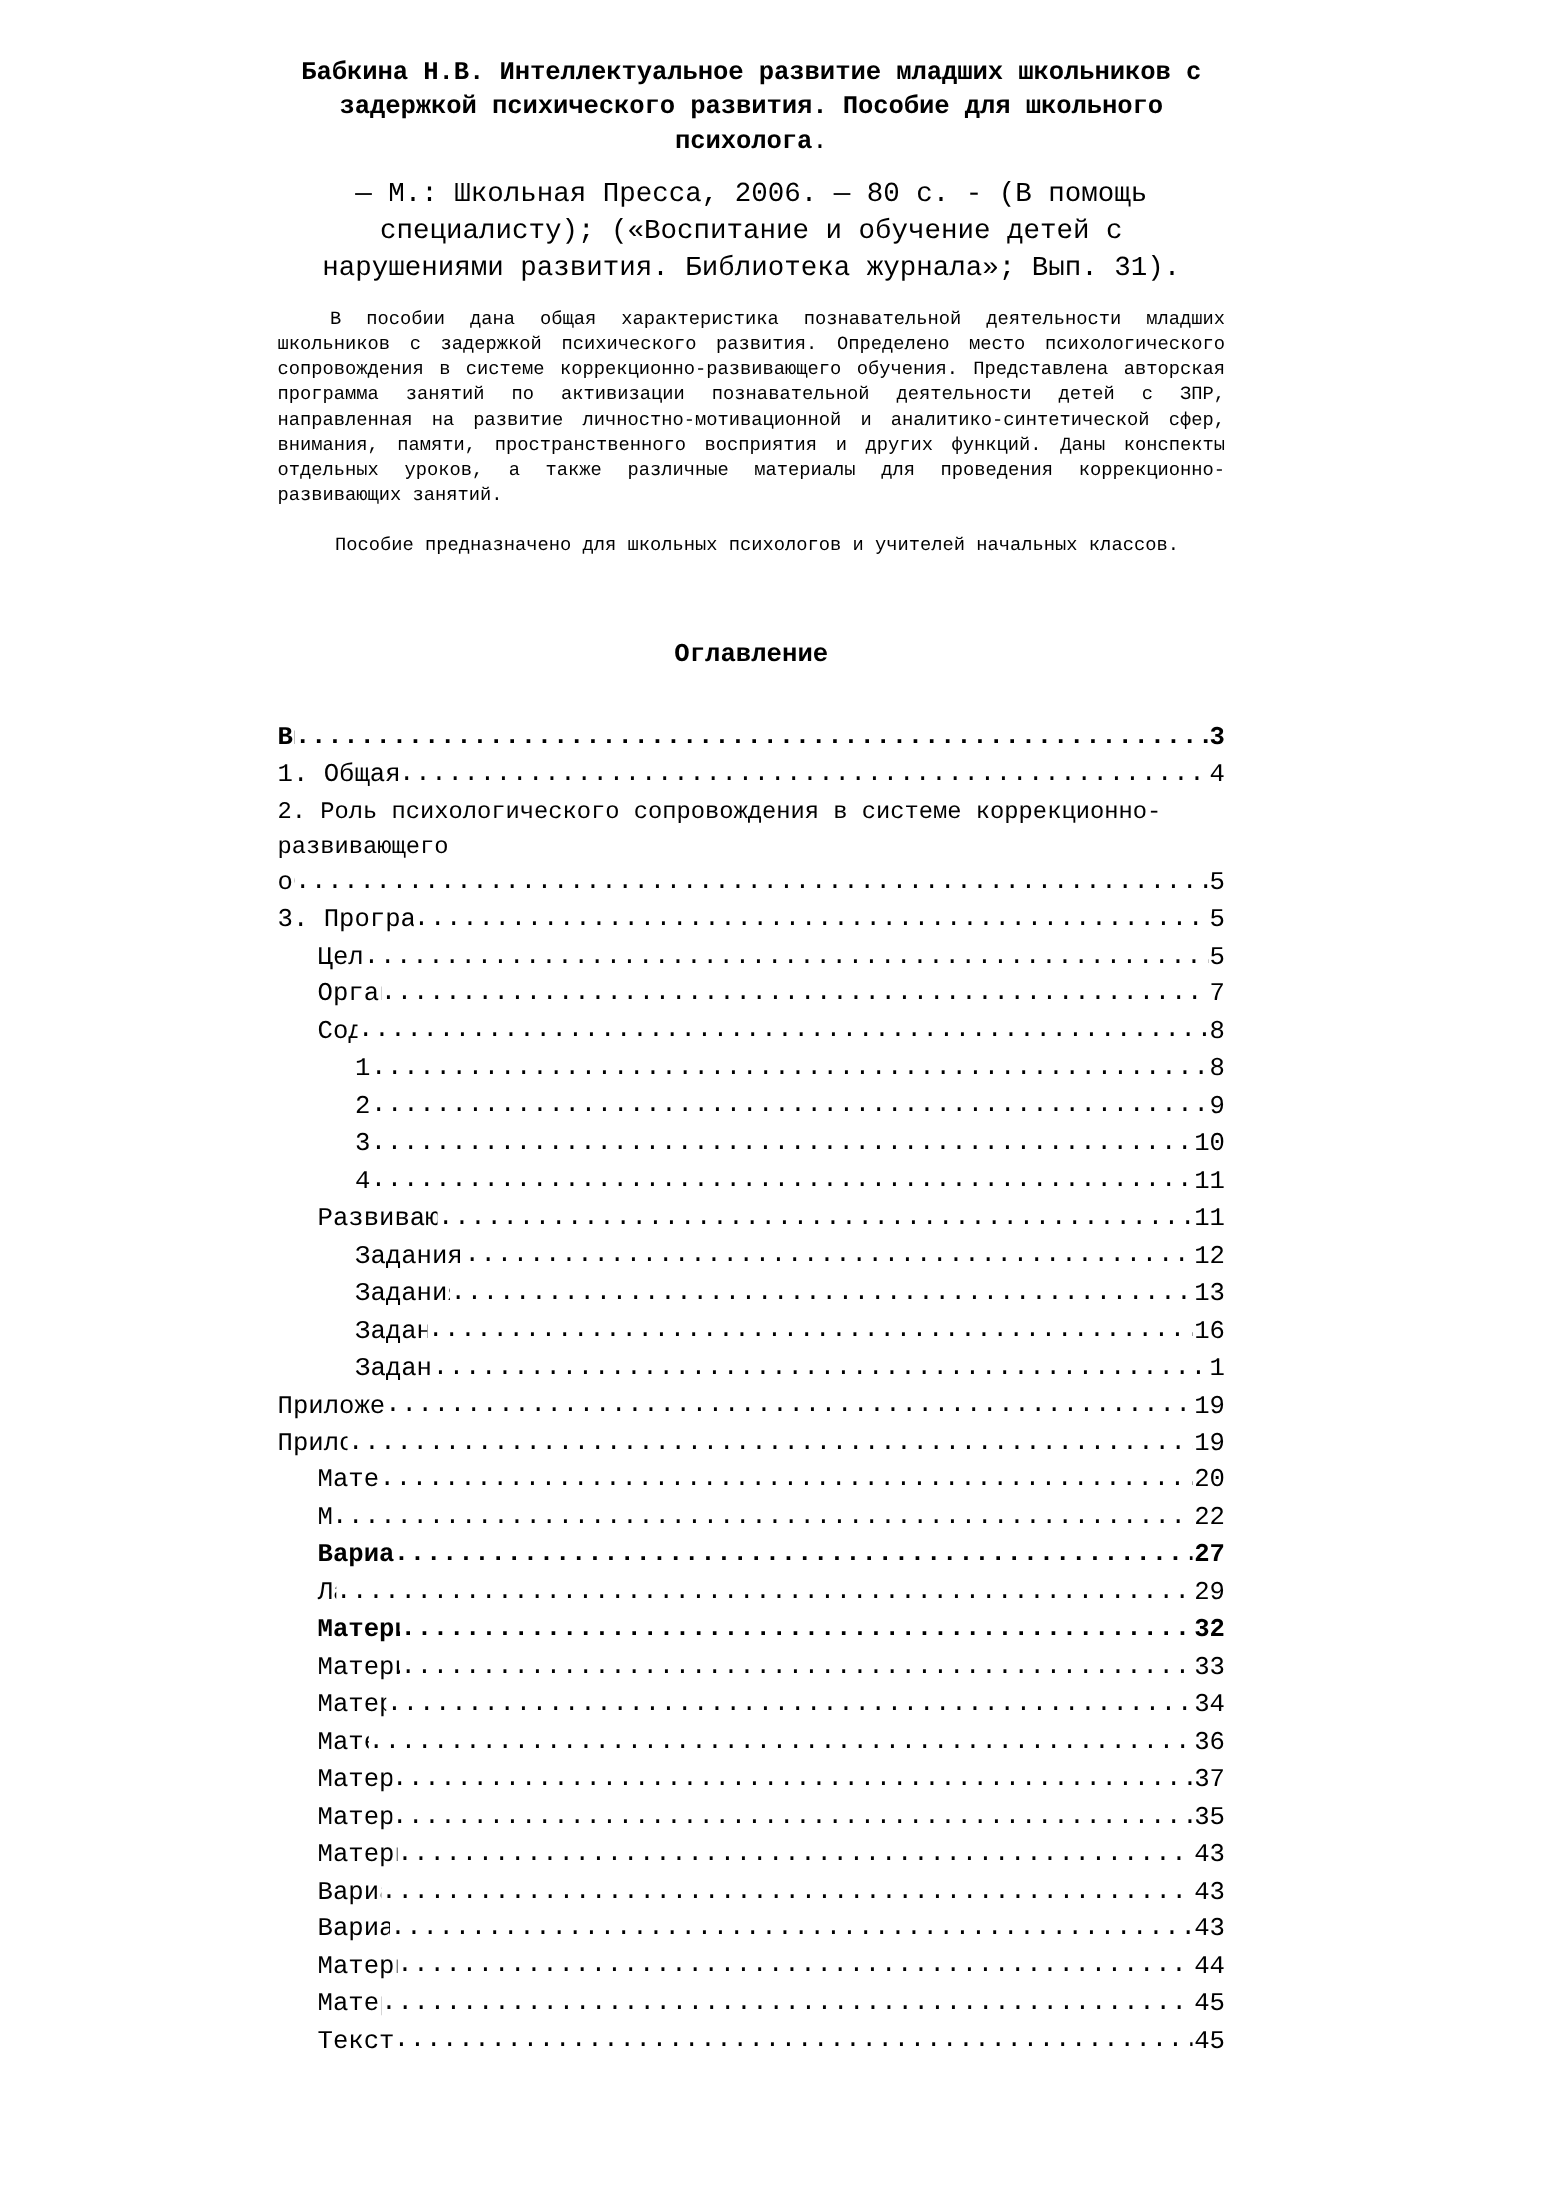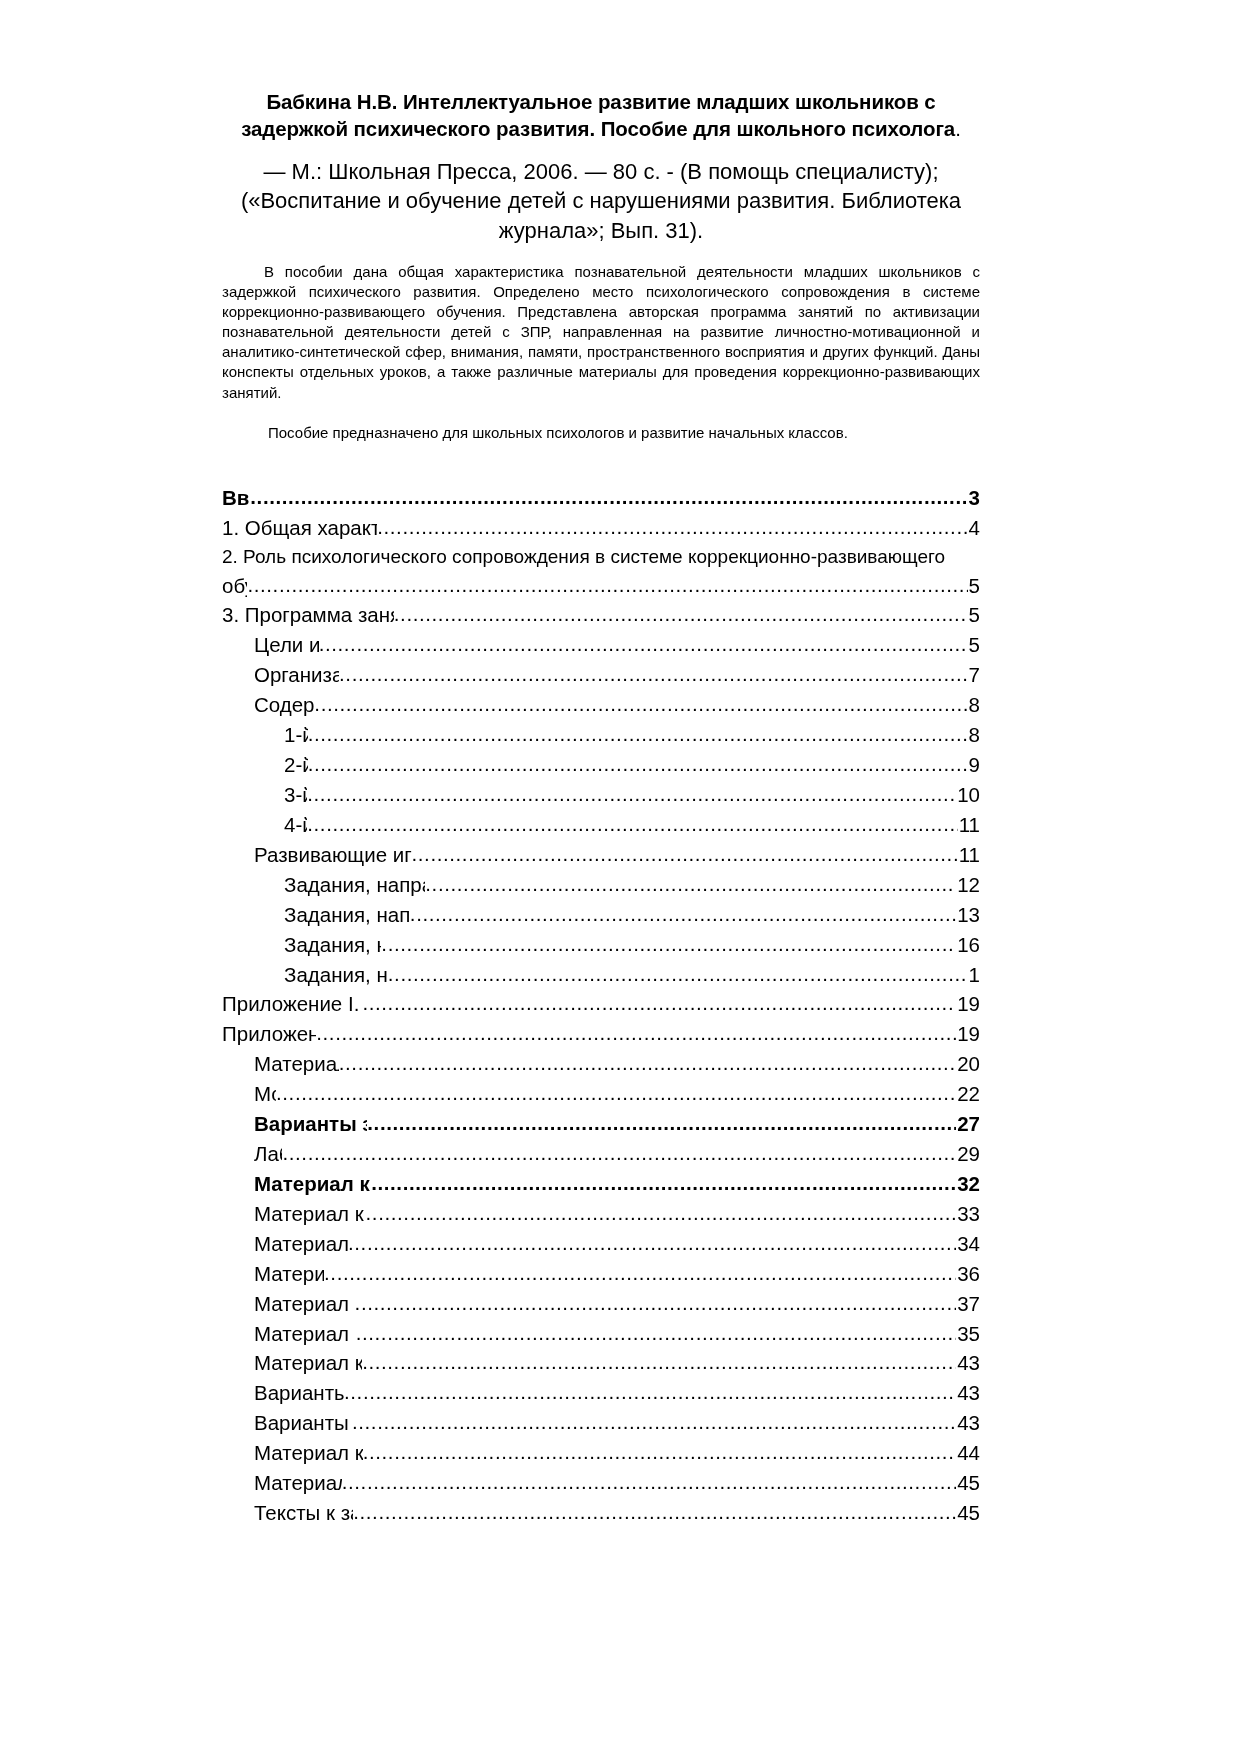--- a/index.html
+++ b/index.html
@@ -7,22 +7,22 @@
     padding: 0;
     background: #ffffff;
   }
   .page {
     position: relative;
     width: 1100px;
     height: 1754px;
     background: #ffffff;
     margin: 0 auto;
     box-sizing: border-box;
-    padding: 88px 190px 0 152px;
-    font-family: Liberation Sans, sans-serif;
+    padding: 45px 190px 0 152px;
+    font-family: Liberation Mono, monospace;
     color: #000000;
     overflow: hidden;
   }
 
   
   .doc-title {
     font-size: 20.5px;
     font-weight: bold;
     text-align: center;
     line-height: 1.33;
@@ -116,22 +116,23 @@
 <body>
 
 <div class="page">
 
   <h1 class="doc-title"><span>Бабкина Н.В. Интеллектуальное развитие младших школьников с задержкой психического развития. Пособие для школьного психолога</span><span class="title-tail">.</span></h1>
 
   <p class="imprint">— М.: Школьная Пресса, 2006. — 80 с. - (В помощь специалисту); («Воспитание и обучение детей с нарушениями развития. Библиотека журнала»; Вып. 31).</p>
 
   <p class="abstract tight">В пособии дана общая характеристика познавательной деятельности младших школьников с задержкой психического развития. Определено место психологического сопровождения в системе коррекционно-развивающего обучения. Представлена авторская программа занятий по активизации познавательной деятельности детей с ЗПР, направленная на развитие личностно-мотивационной и аналитико-синтетической сфер, внимания, памяти, пространственного восприятия и других функций. Даны конспекты отдельных уроков, а также различные материалы для проведения коррекционно-развивающих занятий.</p>
 
-  <p class="abstract second">Пособие предназначено для школьных психологов и развитие начальных классов.</p>
-
+  <p class="abstract second">Пособие предназначено для школьных психологов и учителей начальных классов.</p>
+
+  <h2 class="toc-heading">Оглавление</h2>
 
   <div class="toc" id="toc-list">
       <div class="toc-entry lvl1 bold">
         <span class="t-label">Введение</span>
         <span class="t-dots">................................................................................................................................................................................................................................................................................................................................................................................................................</span>
         <span class="t-page">3</span>
       </div>
       <div class="toc-entry lvl1">
         <span class="t-label">1. Общая характеристика познавательной деятельности детей с ЗПР</span>
         <span class="t-dots">................................................................................................................................................................................................................................................................................................................................................................................................................</span>

